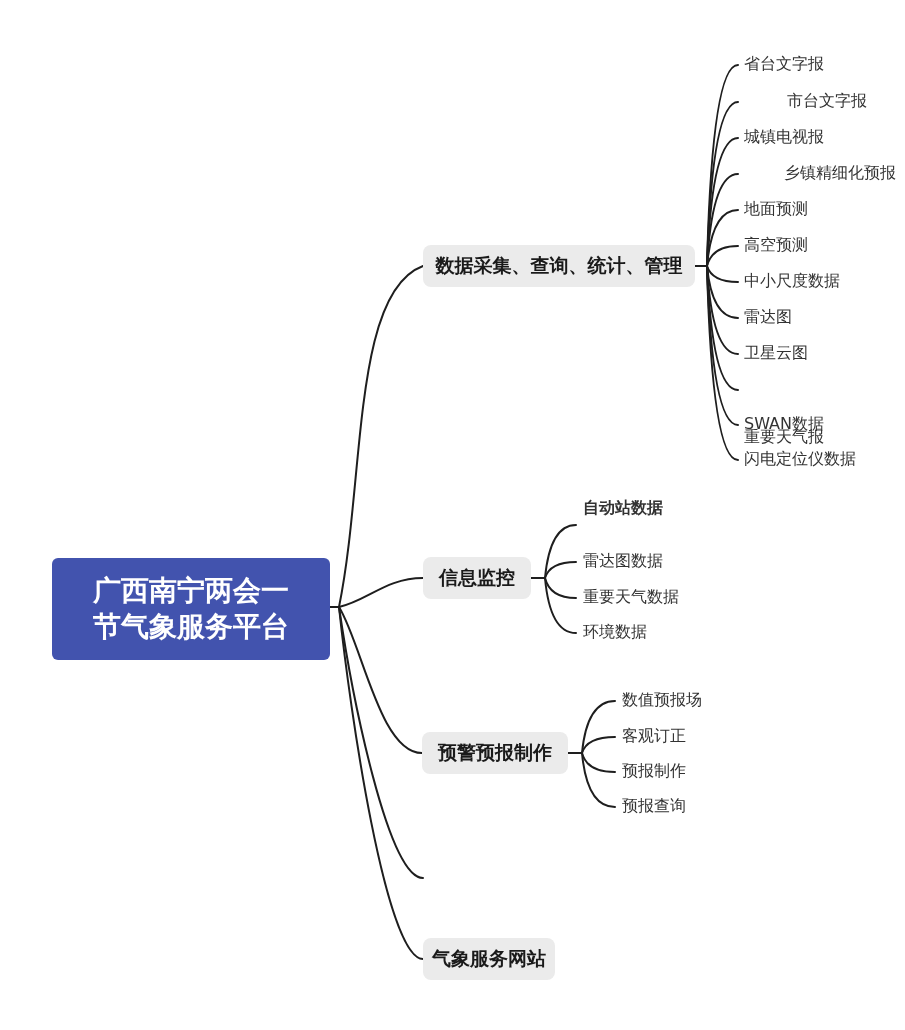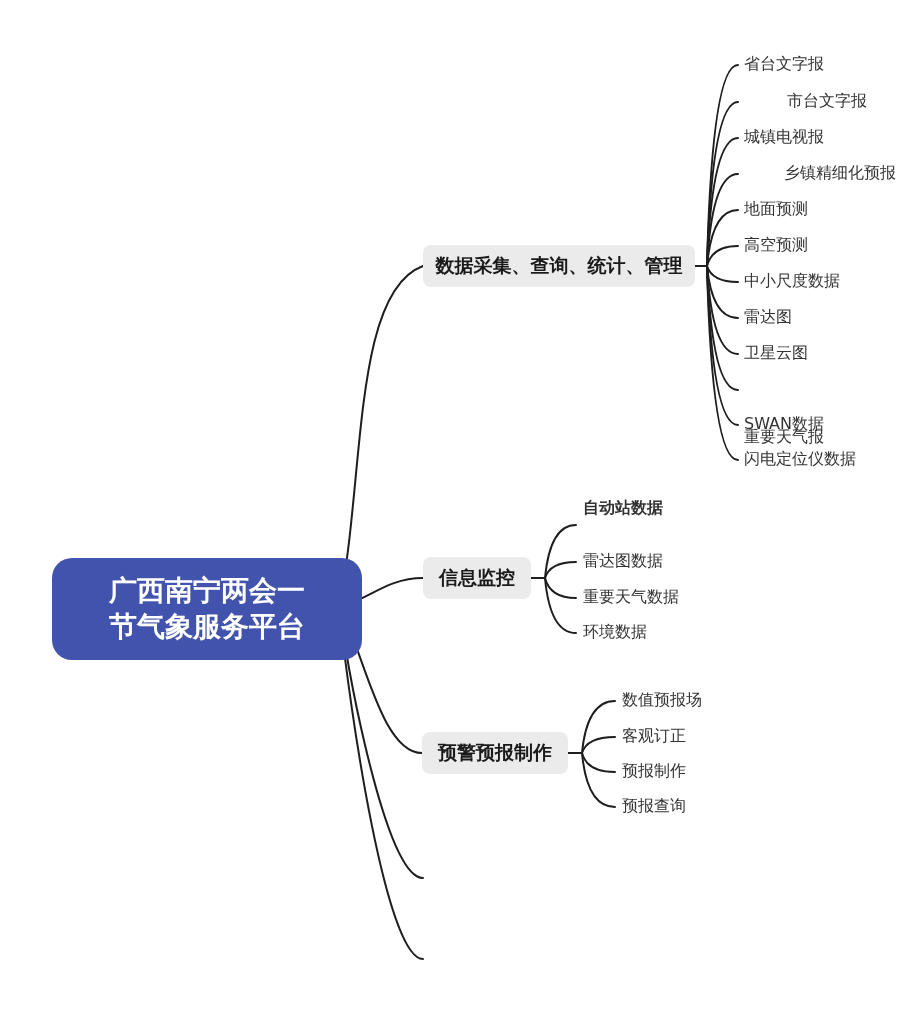--- a/index.html
+++ b/index.html
@@ -1,22 +1,22 @@
 <!DOCTYPE html>
 <html style="--root_bg: #4253ae; --root_text: #ffffff; --branch_bg: #ebebeb; --branch_text: #1a1a1a; --leaf_text: #333333; --line: #1e1e1e;"><head>
 <meta charset="utf-8">
 <style>
   html,body{margin:0;padding:0;background:#ffffff;}
   body{font-family:"DejaVu Sans","Liberation Sans",sans-serif;}
   .canvas{position:relative;width:905px;height:1030px;background:#ffffff;overflow:hidden;}
   svg.connectors{position:absolute;left:0;top:0;width:905px;height:1030px;}
   svg.connectors path{stroke:var(--line,#1e1e1e);stroke-width:2;fill:none;stroke-linecap:round;}
   .root{
-    position:absolute;left:52px;top:558px;width:310px;height:102px;
-    background:var(--root_bg,#4253ae);border-radius:20px;
+    position:absolute;left:52px;top:558px;width:278px;height:102px;
+    background:var(--root_bg,#4253ae);border-radius:6px;
     color:var(--root_text,#ffffff);font-size:28px;font-weight:700;
     display:flex;flex-direction:column;align-items:center;justify-content:center;
     line-height:1.3;text-align:center;white-space:nowrap;
   }
   .branch{
     position:absolute;background:var(--branch_bg,#ebebeb);border-radius:8px;
     color:var(--branch_text,#1a1a1a);font-size:19px;font-weight:700;
     display:flex;align-items:center;justify-content:center;white-space:nowrap;
   }
   .leaf{
@@ -70,20 +70,21 @@
   </svg>
 
   <div class="root">
     <span>广西南宁两会一</span>
     <span>节气象服务平台</span>
   </div>
 
   <div class="branch" style="left:423px;top:245px;width:272px;height:42px;">数据采集、查询、统计、管理</div>
   <div class="branch" style="left:423px;top:557px;width:108px;height:42px;">信息监控</div>
   <div class="branch" style="left:422px;top:732px;width:146px;height:42px;">预警预报制作</div>
+  <div class="branch" style="left:423px;top:938px;width:132px;height:42px;">气象服务网站</div>
 
   <div class="leaf" style="left:744px;top:65px;">省台文字报</div>
   <div class="leaf" style="left:744px;top:102px;margin-left:43px;">市台文字报</div>
   <div class="leaf" style="left:744px;top:138px;">城镇电视报</div>
   <div class="leaf" style="left:784px;top:174px;">乡镇精细化预报</div>
   <div class="leaf" style="left:744px;top:210px;">地面预测</div>
   <div class="leaf" style="left:744px;top:246px;">高空预测</div>
   <div class="leaf" style="left:744px;top:282px;">中小尺度数据</div>
   <div class="leaf" style="left:744px;top:318px;">雷达图</div>
   <div class="leaf" style="left:744px;top:354px;">卫星云图</div>

